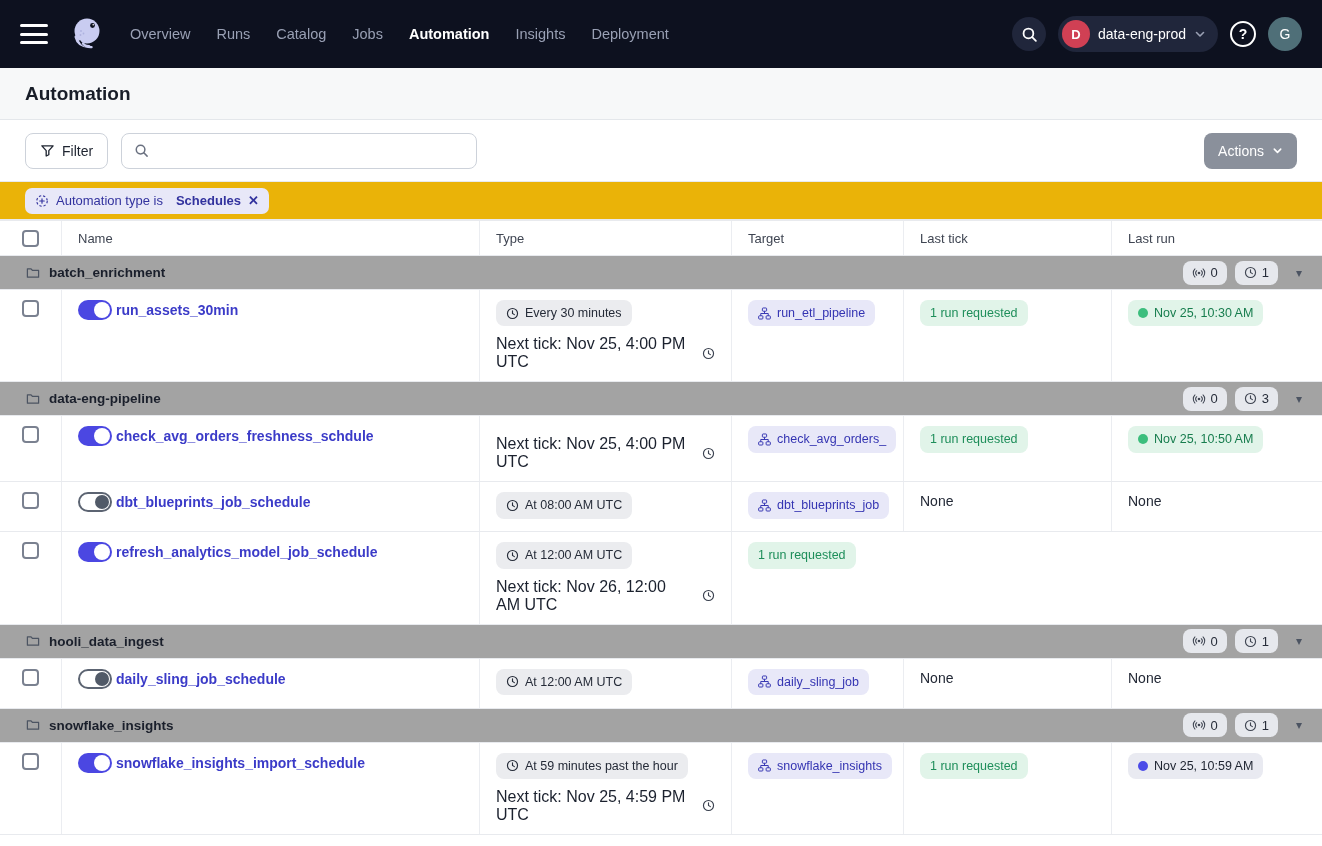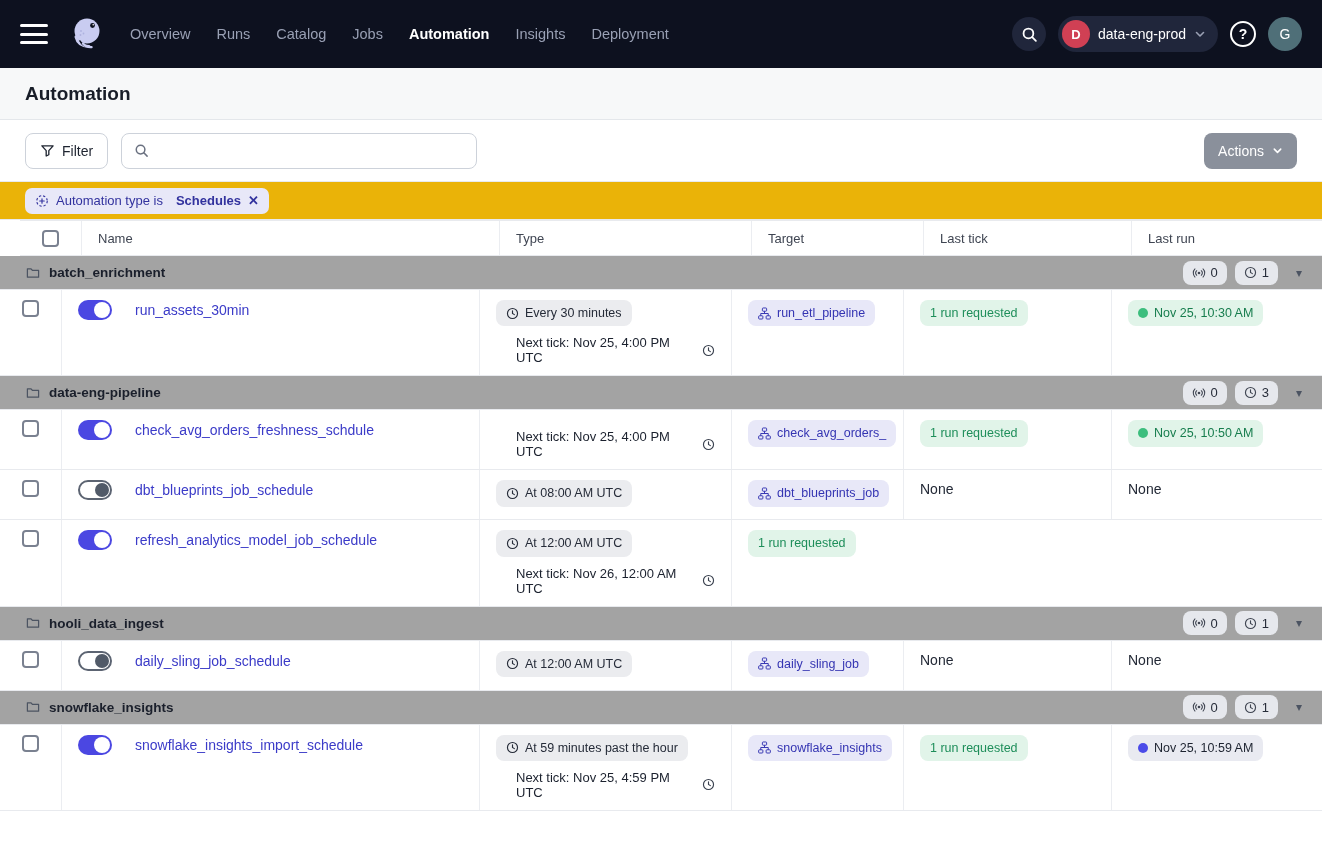--- a/index.html
+++ b/index.html
@@ -35,55 +35,55 @@
   .actions-btn { margin-left:auto; height:36px; background:#8A909B; border:none; border-radius:8px; color:#fff; font-size:14px; display:flex; align-items:center; gap:8px; padding:0 14px; cursor:pointer; }
 
   
   .chip-row { height:38px; display:flex; align-items:center; padding:0 25px; border-bottom:1px solid #E8EAEE; background:#eab308; }
   .chip { height:26px; background:#E8E8F8; border-radius:7px; display:flex; align-items:center; gap:7px; padding:0 10px; font-size:13px; color:#32329E; cursor:pointer; }
   .chip b { font-weight:700;margin-left:6px; }
   .chip .chip-x { font-size:13px; font-weight:700; cursor:pointer; }
 
   
   .thead, .trow { display:grid; grid-template-columns:62px 418px 252px 172px 208px 1fr; border-bottom:1px solid #E8EAEE; background:#fff; }
-  .thead { border-top:1px solid #E8EAEE;margin-left:20px; }
+  .thead { border-top:1px solid #E8EAEE; }
   .cell { border-right:1px solid #EBEDF1; padding:10px 16px; }
   .cell:last-child { border-right:none; }
   .thead .cell { display:flex; align-items:center; padding-top:0; padding-bottom:0; height:34px; font-size:13px; color:#3F4552; }
   .c-check { padding-left:22px !important; }
   .checkbox { width:17px; height:17px; border:2px solid #7A8190; border-radius:4px; background:#fff; cursor:pointer; }
 
   .group-row { height:34px; background:#a3a3a3; border-bottom:1px solid #E8EAEE; display:flex; align-items:center; padding:0 20px 0 26px; }
   .g-left { display:flex; align-items:center; gap:9px; }
   .g-left .icon { color:#4C5462; display:flex; }
   .g-name { font-size:13.5px; font-weight:700; color:#1A1F2B; }
   .g-right { margin-left:auto; display:flex; align-items:center; gap:8px; }
   .badge { height:24px; background:#E6E8ED; border-radius:8px; display:flex; align-items:center; gap:5px; padding:0 9px; font-size:13px; color:#272D3A; }
   .badge .icon { display:flex; color:#3F4552; }
   .caret { background:none; border:none; color:#4C5462; font-size:12px; margin-left:10px; cursor:pointer; }
 
-  .c-name-inner { display:flex; align-items:center; gap:23px; }
+  .c-name-inner { display:flex; align-items:center; gap:4px;font-weight:bold; }
   .toggle { width:34px; height:20px; border-radius:10px; position:relative; cursor:pointer; flex:none; }
   .toggle.on { background:#4B47E2; }
   .toggle.on .knob { position:absolute; right:2px; top:2px; width:16px; height:16px; border-radius:50%; background:#fff; }
   .toggle.off { background:#fff; border:2px solid #5C6472; }
   .toggle.off .knob { position:absolute; right:1px; top:1px; width:14px; height:14px; border-radius:50%; background:#515A68; }
   .name-link { font-size:14px; color:#3B3BC8; text-decoration:none; cursor:pointer; }
 
   .pill { display:inline-flex; align-items:center; gap:6px; padding:5px 10px; border-radius:8px; font-size:12.5px; line-height:1.3; }
   .pill .icon { display:flex; }
   .pill.gray { background:#EBECEF; color:#252B38; }
   .pill.lav { background:#E8E8F8; color:#3434B2; cursor:pointer; }
   .pill.green { background:#E1F4E9; color:#1E8E5A; cursor:pointer; }
   .pill.run-success { background:#E1F4E9; color:#177D4E; cursor:pointer; }
   .pill.run-started { background:#E9EAF1; color:#1D2330; cursor:pointer; }
   .dot { width:10px; height:10px; border-radius:50%; flex:none; }
   .dot.success { background:#3CBE7D; }
   .dot.started { background:#4B4BE8; }
-  .next-tick { margin-top:9px; font-size:13px; color:#1B212E; display:flex; align-items:center; gap:14px;margin-left:20px; }
+  .next-tick { margin-top:9px; font-size:16px; color:#1B212E; display:flex; align-items:center; gap:14px; }
   .next-tick .icon { color:#39404E; display:flex; }
   .none-text { font-size:14px; color:#232936; }
   .trow { min-height:50px; }
 </style>
 </head>
 <body>
 
 <header class="topnav">
   <button class="hamburger">
       <span></span>

